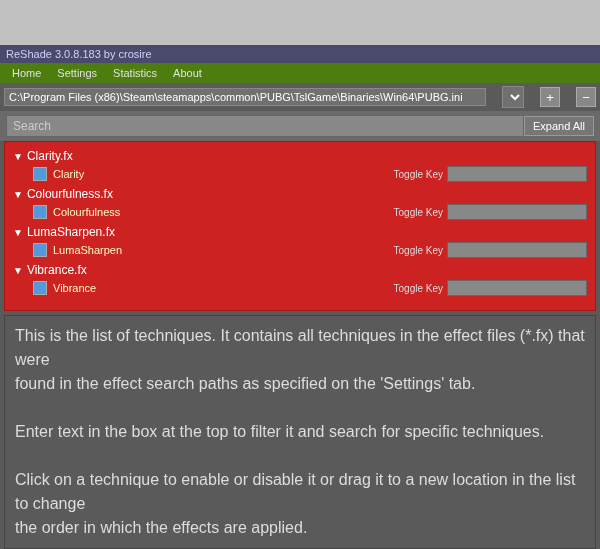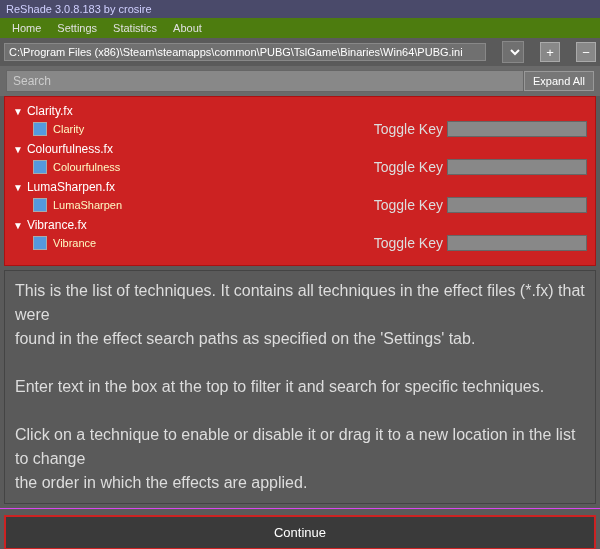--- a/index.html
+++ b/index.html
@@ -14,20 +14,21 @@
     }
 
     
     #title-bar {
       background: #4a4a6a;
       color: #d0d0ff;
       padding: 3px 6px;
       font-size: 11px;
       display: flex;
       align-items: center;
+      margin-top: 45px;
     }
 
     
     #menu-bar {
       background: #4d7c0f;
       display: flex;
       gap: 0;
       padding: 2px 4px;
     }
     .menu-item {
@@ -132,21 +133,21 @@
       margin-right: 6px;
       flex-shrink: 0;
     }
     .fx-name {
       flex: 1;
       color: #fef9c3;
       font-size: 11px;
     }
     .toggle-key-label {
       color: #ddd;
-      font-size: 14px;
+      font-size: 10px;
       margin-right: 4px;
     }
     .toggle-key-input {
       width: 140px;
       height: 16px;
       background: #888;
       border: 1px solid #666;
     }
 
     

